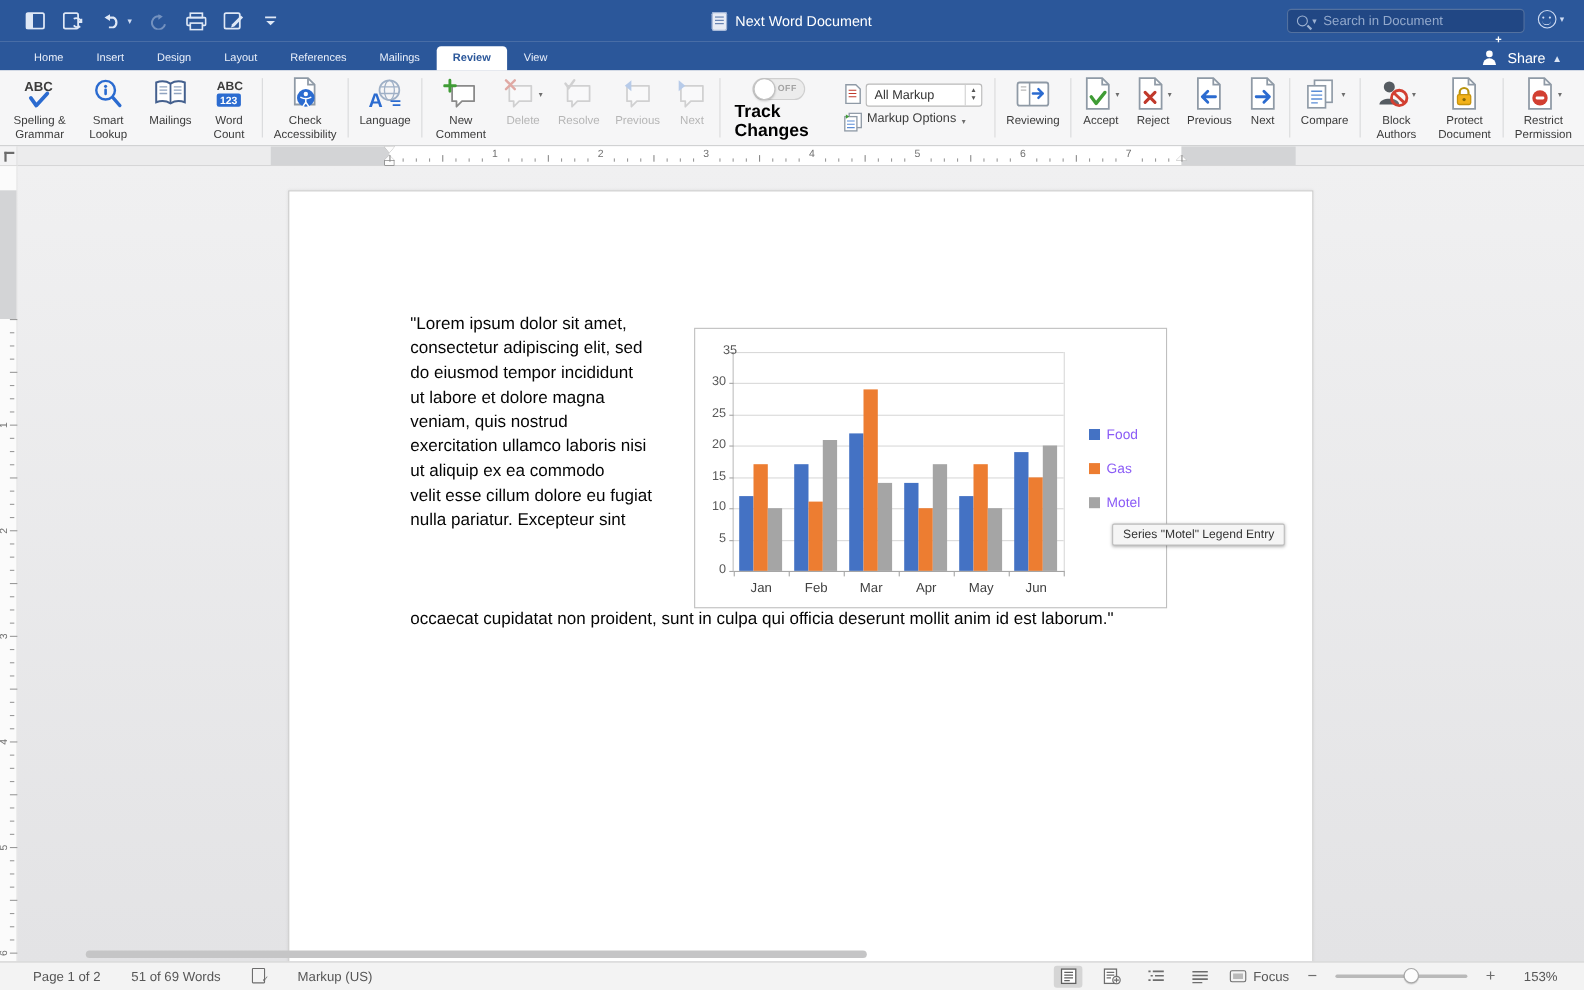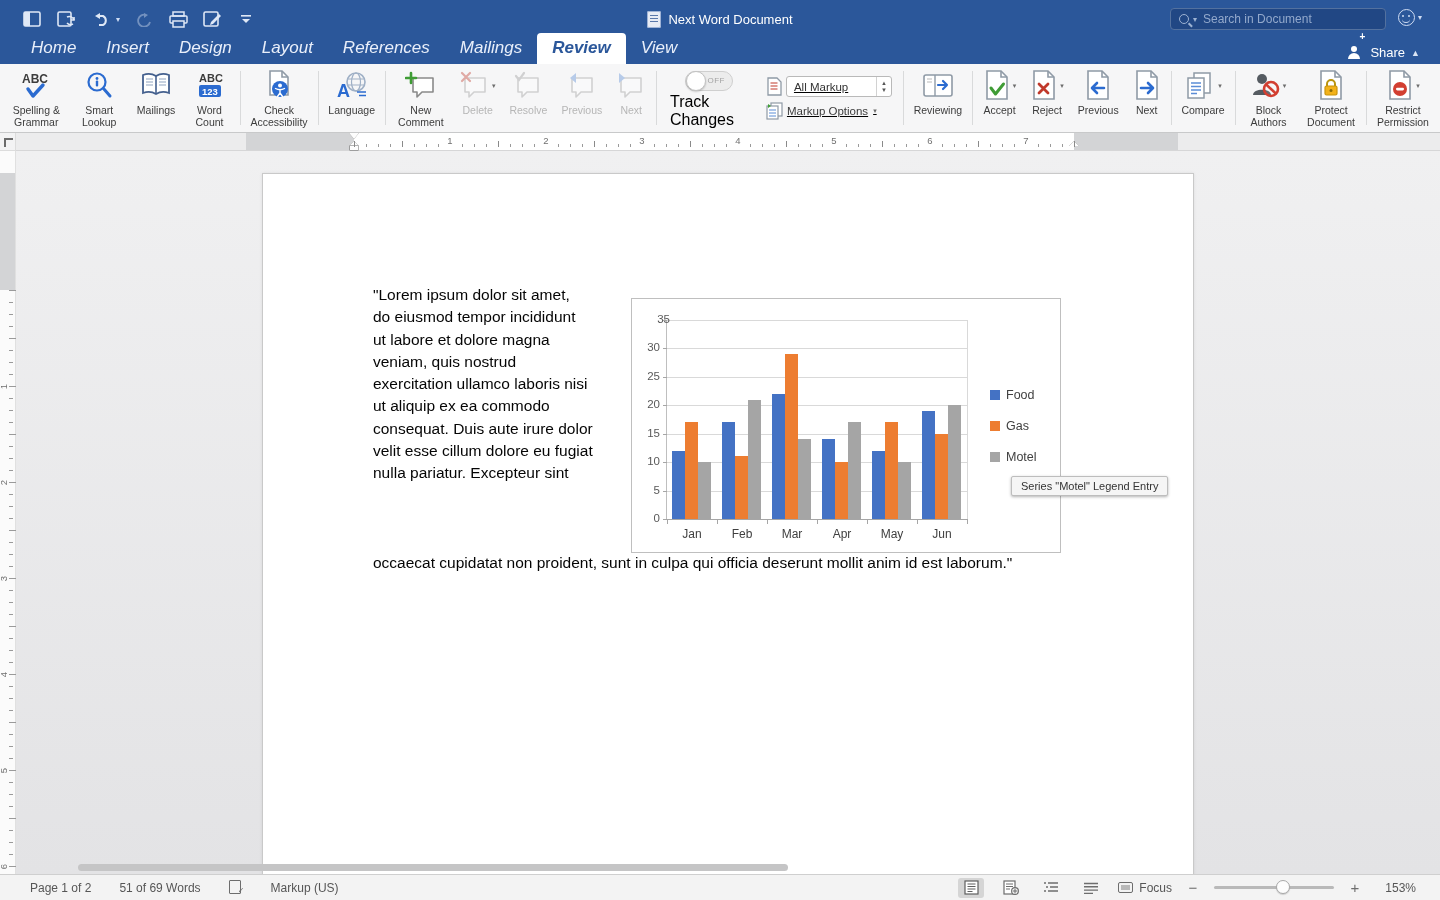--- a/index.html
+++ b/index.html
@@ -24,47 +24,47 @@
   #search-box input::placeholder { color:#93a9cc; }
   #feedback { position:absolute; right:18px; top:9px; display:flex; align-items:center; gap:3px; }
   #feedback .smiley { width:17px; height:17px; border:1.5px solid #cfdcf3; border-radius:50%; position:relative; }
   #feedback .smiley:before { content:""; position:absolute; left:3.5px; top:4.5px; width:2px; height:2px; background:#cfdcf3; border-radius:50%; box-shadow:6px 0 0 #cfdcf3; }
   #feedback .smiley:after { content:""; position:absolute; left:3.5px; top:8px; width:8px; height:4px; border-bottom:1.5px solid #cfdcf3; border-radius:0 0 8px 8px; }
   #feedback .caret { color:#cfdcf3; font-size:8px; }
 
   
   #tabrow { position:absolute; left:0; top:38px; width:1440px; height:26px; background:#2b579a; display:flex; align-items:flex-end; }
   #tabs-left { display:flex; align-items:flex-end; padding-left:16px; }
-  .tab { font-size:17px; color:#e9effa; padding:5px 15px 6px; cursor:default; border-radius:4px 4px 0 0;font-style:italic; }
+  .tab { font-size:10px; color:#e9effa; padding:5px 15px 6px; cursor:default; border-radius:4px 4px 0 0; }
   .tab.active { background:#ffffff; color:#2b579a; font-weight:bold; }
   #share-area { margin-left:auto; display:flex; align-items:center; gap:6px; padding-right:20px; color:#ffffff; font-size:13px; padding-bottom:4px; }
   #share-area .person { width:16px; height:14px; position:relative; }
   #share-area .person:before { content:""; position:absolute; left:3px; top:0; width:6px; height:6px; border-radius:50%; background:#fff; }
   #share-area .person:after { content:""; position:absolute; left:0; top:7px; width:12px; height:6px; border-radius:6px 6px 0 0; background:#fff; }
   #share-area .plus { position:absolute; margin-left:11px; margin-top:-15px; color:#fff; font-size:10px; font-weight:bold; }
   #share-area .chev { font-size:9px; color:#dbe5f5; }
 
   
   #ribbon { position:absolute; left:0; top:64px; width:1440px; height:69px; background:#f6f6f7; border-bottom:1px solid #c8c9ca; display:flex; align-items:stretch; padding:0 4px; }
   .rsep { width:1px; background:#d9dadb; margin:7px 3px; }
   .rbtn { display:flex; flex-direction:column; align-items:center; justify-content:flex-start; padding:6px 7px 3px; cursor:default; }
   .rbtn .ic { height:32px; display:flex; align-items:center; justify-content:center; position:relative; }
   .rbtn .lbl { font-size:10.5px; color:#3c3c3c; text-align:center; line-height:1.18; max-width:70px; margin-top:2px; }
   .rbtn.dis svg { opacity:.4; }
   .rbtn.dis .lbl { color:#b6b6b6; }
   .ddcaret { font-size:7px; color:#6d6d6d; margin-left:2px; align-self:center; }
   .iconrow { display:flex; align-items:center; }
 
   
-  #track-cell { display:flex; flex-direction:column; align-items:center; justify-content:center; padding:6px 10px 3px; }
+  #track-cell { display:flex; flex-direction:column; align-items:center; justify-content:center; padding:6px 10px 3px;font-weight:bold; }
   .toggle { width:48px; height:20px; border:1px solid #cfcfcf; border-radius:10px; background:#ececec; position:relative; display:flex; align-items:center; }
   .toggle .knob { position:absolute; left:0px; top:-1px; width:20px; height:20px; border-radius:50%; background:#ffffff; border:1px solid #c2c2c2; box-shadow:0 1px 2px rgba(0,0,0,.2); }
   .toggle .state { position:absolute; right:7px; font-size:8px; color:#a3a3a3; letter-spacing:.5px; }
   #markup-cell { display:flex; flex-direction:column; justify-content:center; gap:5px; padding:4px 8px; }
-  .mrow { display:flex; align-items:center; gap:3px;text-decoration:underline; }
+  .mrow { display:flex; align-items:flex-start; gap:3px; }
   .select { width:106px; height:21px; background:#fff; border:1px solid #b9b9b9; border-radius:3px; display:flex; align-items:center; font-size:11.5px; color:#333; padding-left:7px; position:relative; }
   .select .stepper { position:absolute; right:0; top:0; bottom:0; width:15px; border-left:1px solid #d2d2d2; display:flex; flex-direction:column; align-items:center; justify-content:center; font-size:6px; color:#555; line-height:1.1; }
   .mlabel { font-size:11.5px; color:#3c3c3c; }
 
   
   #corner { position:absolute; left:0; top:133px; width:16px; height:18px; background:#f3f3f4; border-right:1px solid #dcdcdc; border-bottom:1px solid #dcdcdc; }
   #corner:after { content:""; position:absolute; left:4px; top:5px; width:7px; height:7px; border-left:2px solid #6b6b6b; border-top:2px solid #6b6b6b; }
   #ruler-h { position:absolute; left:16px; top:133px; width:1424px; height:18px; background:#ececed; border-bottom:1px solid #d6d6d7; }
   #rh-page { position:absolute; left:230px; top:0; width:932px; height:17px; background:#ffffff; }
   .rh-margin { position:absolute; top:0; height:17px; background:#d3d4d6; }
@@ -96,21 +96,21 @@
   .ylab { position:absolute; width:26px; text-align:right; font-size:11.5px; color:#595959; }
   .yaxis { position:absolute; left:34px; top:21px; width:1px; height:200px; background:#bfbfbf; }
   .raxis { position:absolute; left:335px; top:21px; width:1px; height:200px; background:#d9d9d9; }
   .baseline { position:absolute; left:35px; top:220px; width:301px; height:1px; background:#a6a6a6; }
   .xtick { position:absolute; top:221px; width:1px; height:4px; background:#a6a6a6; }
   .bar { position:absolute; }
   .xlab { position:absolute; top:228px; width:50px; text-align:center; font-size:12px; color:#404040; }
   #legend { position:absolute; left:358px; top:80px; }
   .litem { display:flex; align-items:center; gap:6px; height:31px; }
   .lsq { width:10px; height:10px; flex:none; }
-  .ltext { font-size:12.5px; color:#404040; }
+  .ltext { font-size:12.5px; color:#8b5cf6; }
 
   #tooltip { position:absolute; left:748px; top:302px; background:#f5f5f5; border:1px solid #bdbdbd; border-radius:2px; box-shadow:0 1px 3px rgba(0,0,0,.3); font-size:11px; color:#333; padding:3px 9px; white-space:nowrap; z-index:5; }
 
   
   #hscroll { position:absolute; left:78px; bottom:29px; width:710px; height:7px; background:#c5c5c6; border-radius:4px; }
   #statusbar { position:absolute; left:0; bottom:0; width:1440px; height:26px; background:#f3f3f3; border-top:1px solid #cfcfcf; display:flex; align-items:center; font-size:12px; color:#565656; }
   #statusbar .sitem { padding:0 14px; cursor:default; }
   #statusbar #page-info { padding-left:30px; }
   .proof-ic { width:14px; height:13px; position:relative; display:inline-block; }
   .proof-ic:before { content:""; position:absolute; left:0; top:0; width:10px; height:12px; border:1px solid #6d6d6d; border-radius:1px; }
@@ -639,26 +639,26 @@
     <span class="vnum" style="top: 422px;">3</span>
     <span class="vnum" style="top: 518px;">4</span>
     <span class="vnum" style="top: 614px;">5</span>
     <span class="vnum" style="top: 710px;">6</span>
   </div>
 
 <div id="canvas">
   <div id="page">
     <div id="doc-lines">
         <div class="dline">"Lorem ipsum dolor sit amet,</div>
+        <div class="dline">consectetur adipiscing elit, sed</div>
         <div class="dline">do eiusmod tempor incididunt</div>
         <div class="dline">ut labore et dolore magna</div>
         <div class="dline">veniam, quis nostrud</div>
         <div class="dline">exercitation ullamco laboris nisi</div>
         <div class="dline">ut aliquip ex ea commodo</div>
-        <div class="dline">consequat. Duis aute irure dolor</div>
         <div class="dline">velit esse cillum dolore eu fugiat</div>
         <div class="dline">nulla pariatur. Excepteur sint</div>
       </div>
     <div id="last-line">occaecat cupidatat non proident, sunt in culpa qui officia deserunt mollit anim id est laborum."</div>
 
     <div id="chart">
       <div class="yaxis"></div>
       <div class="raxis"></div>
       <div id="plot">
           <div class="gline" style="top: 170.571px;"></div>

